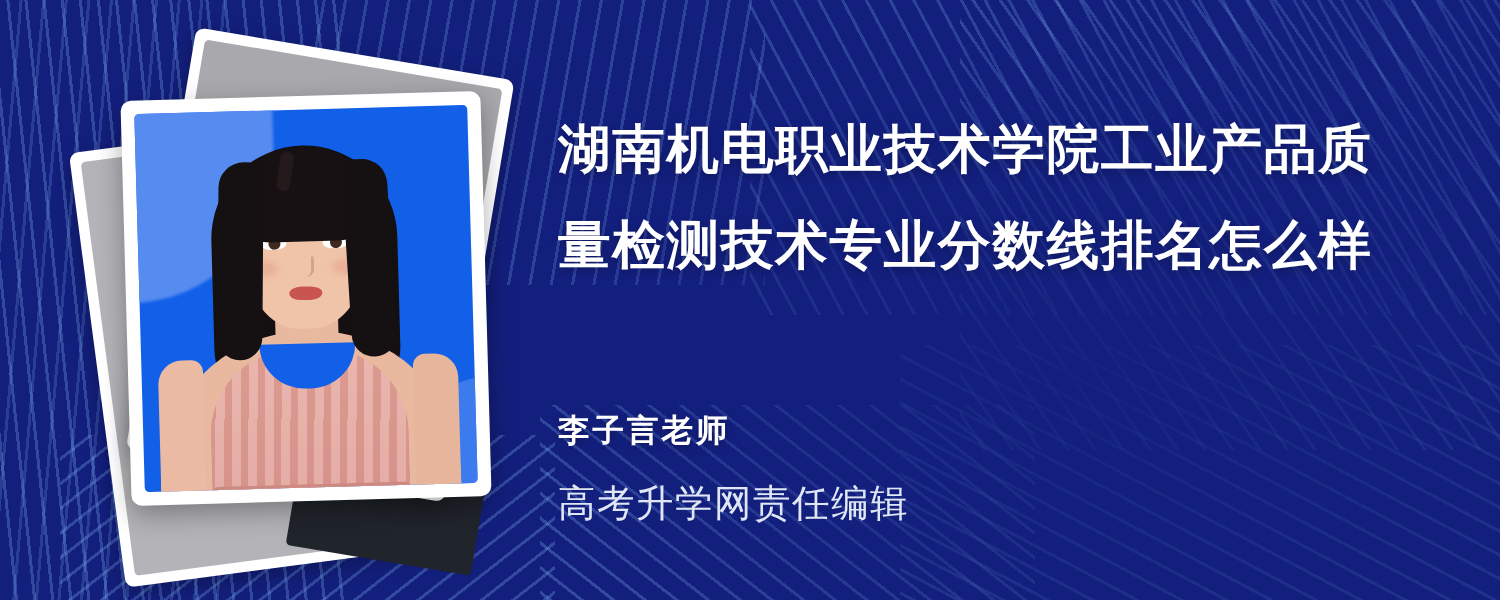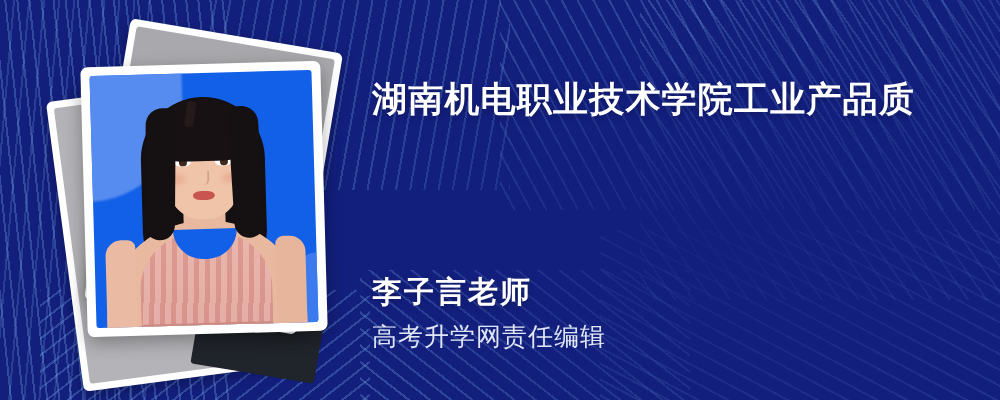--- a/index.html
+++ b/index.html
@@ -4,21 +4,20 @@
 <style>
   html,body{margin:0;padding:0;}
   body{
     width:1000px;height:400px;overflow:hidden;
     font-family:"Liberation Sans","DejaVu Sans",sans-serif;
     background:#131f7d;
   }
   #banner{
     position:relative;width:1000px;height:400px;overflow:hidden;
     background:#131f7d;
-    font-family:Liberation Serif, serif;
   }
 
   
   .bg-layer{position:absolute;inset:0;pointer-events:none;}
 
   
   .bg-left{
     left:0;top:0;width:230px;height:400px;
     background:repeating-linear-gradient(
       84deg,
@@ -263,21 +262,21 @@
   .title-line{
     position:absolute;left:0;color:#ffffff;font-weight:bold;
     font-size:35px;letter-spacing:1.2px;line-height:1;
     text-shadow:0 2px 6px rgba(0,0,0,.25);
     white-space:nowrap;
   }
   #title-line-1{top:82px;}
   #title-line-2{top:146px;}
   #author-name{
     position:absolute;left:0;top:277px;color:#ffffff;font-weight:bold;
-    font-size:30px;letter-spacing:2px;line-height:1;
+    font-size:21px;letter-spacing:2px;line-height:1;
     text-shadow:0 2px 6px rgba(0,0,0,.25);white-space:nowrap;
   }
   #author-role{
     position:absolute;left:0;top:324px;color:#dfe6f5;font-weight:normal;
     font-size:25px;letter-spacing:1px;line-height:1;white-space:nowrap;
   }
 </style>
 </head>
 <body>
 
@@ -334,17 +333,18 @@
           <div class="p-part"></div>
           <div class="p-hair-l"></div>
           <div class="p-hair-r"></div>
         </div>
       </div>
     </div>
   </div>
 
   <div id="text-block">
     <div class="title-line" id="title-line-1">湖南机电职业技术学院工业产品质</div>
+    <div class="title-line" id="title-line-2">量检测技术专业分数线排名怎么样</div>
     <div id="author-name">李子言老师</div>
     <div id="author-role">高考升学网责任编辑</div>
   </div>
 
 </div>
 
 </body></html>

